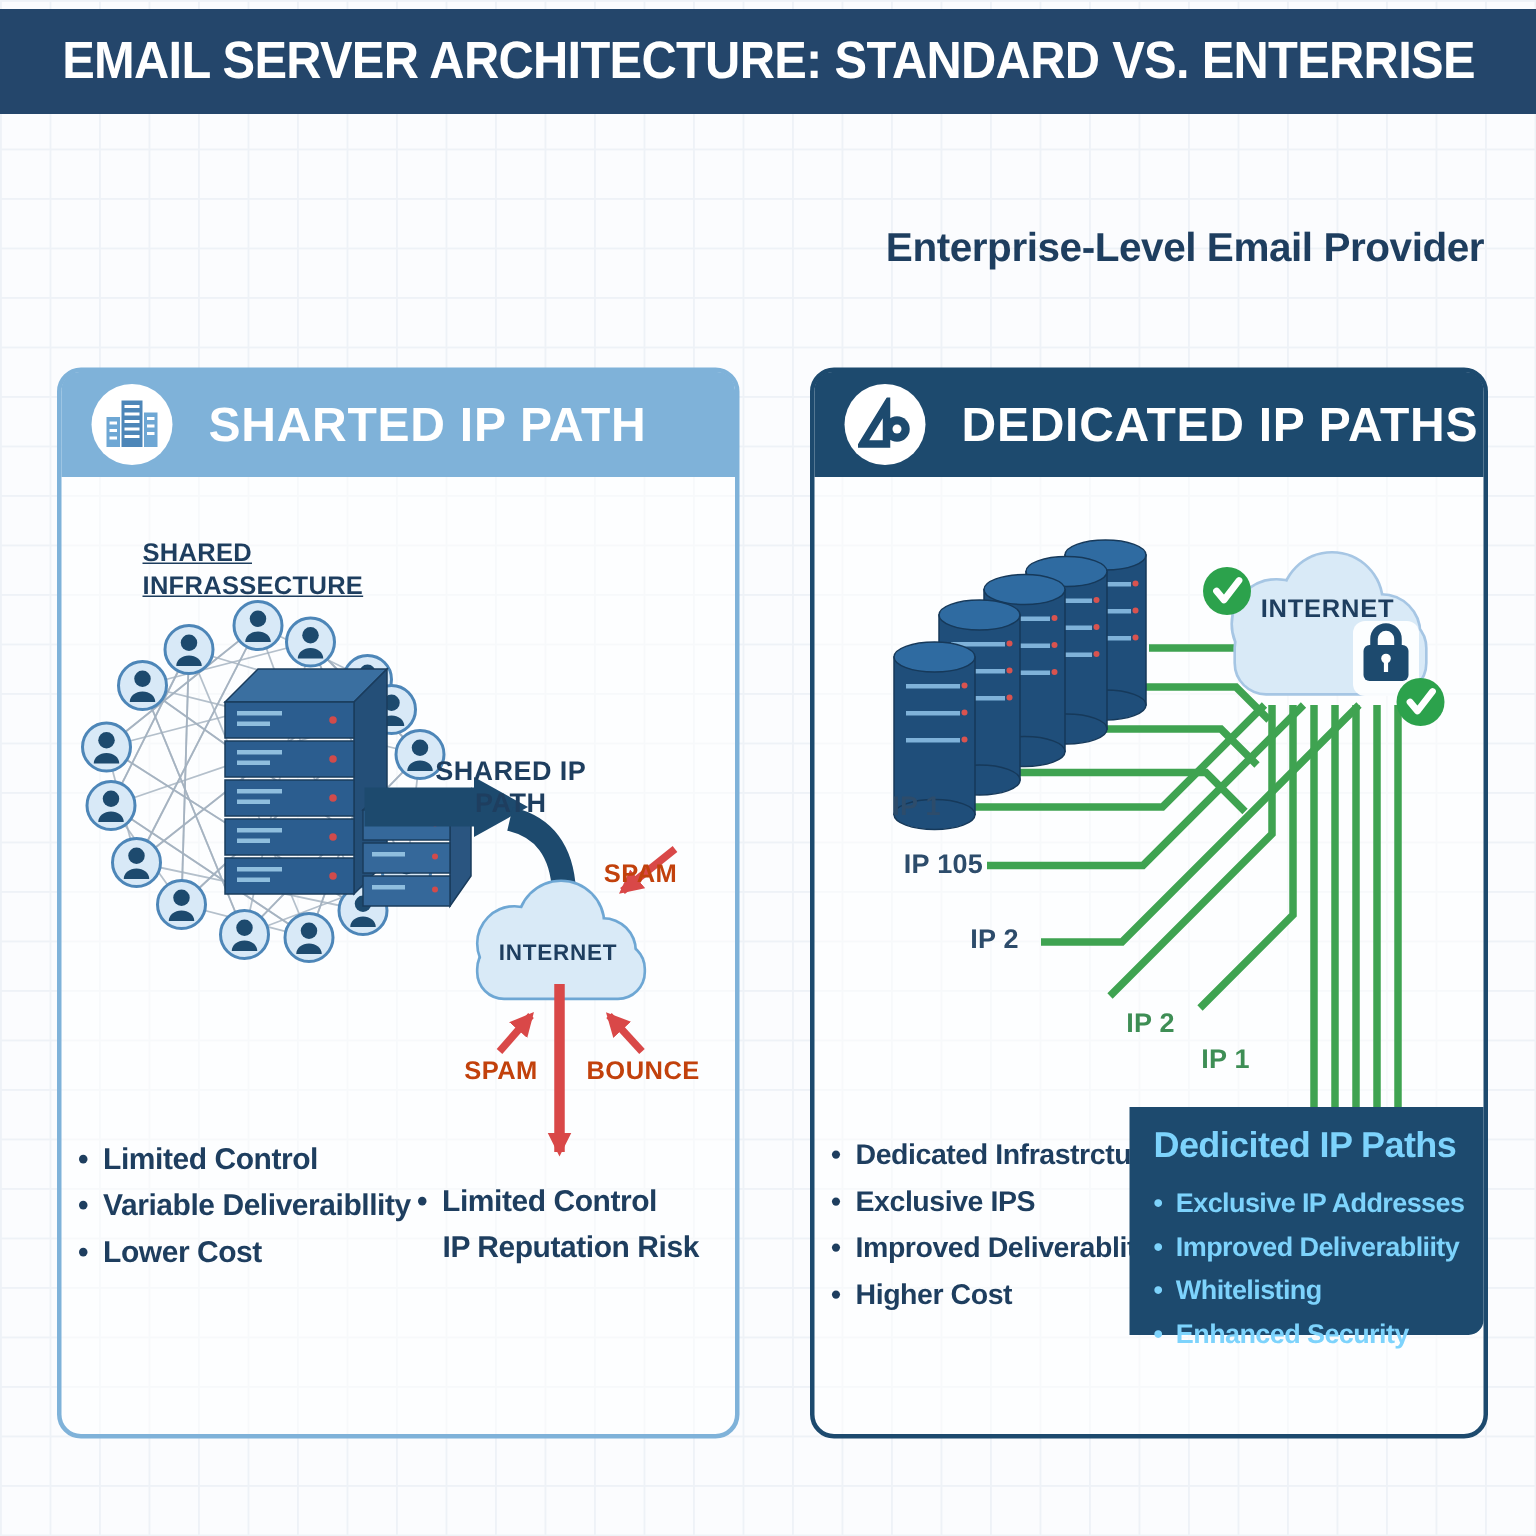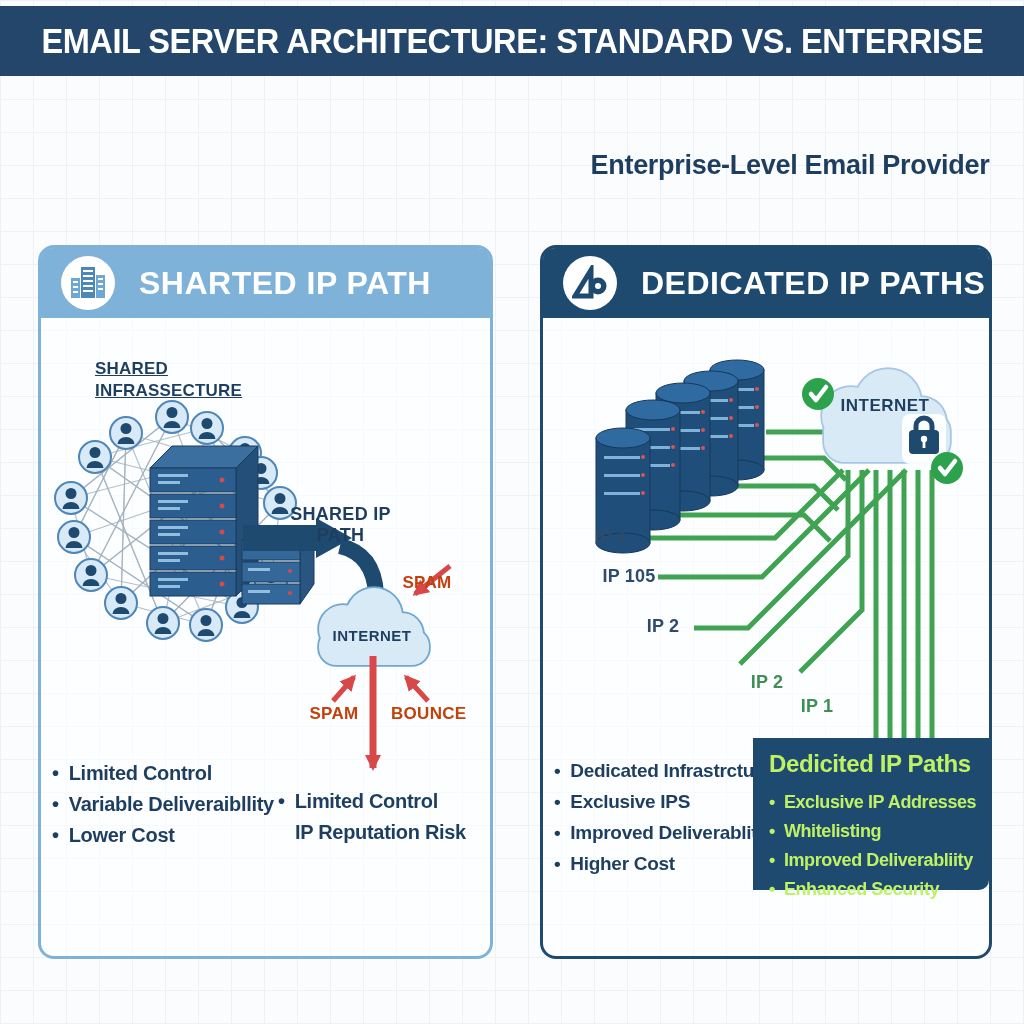--- a/index.html
+++ b/index.html
@@ -54,21 +54,21 @@
              font-weight:700;font-size:20px;letter-spacing:-.3px;}
   ul.bullets li{line-height:31px;white-space:nowrap;}
   ul.bullets li::before{content:"\2022";margin-right:10px;}
   #bullets-left{left:52px;top:758px;}
   #bullets-right{left:554px;top:755px;font-size:19px;}
   #risk-block{position:absolute;left:278px;top:786px;color:#1e3e5f;font-weight:700;
               font-size:20px;line-height:31px;letter-spacing:-.3px;white-space:nowrap;}
   #risk-block .l1::before{content:"\2022";margin-right:10px;}
   #risk-block .l2{padding-left:17px;}
   .panel{position:absolute;left:753px;top:738px;width:236px;height:152px;background:#1d4a6e;
-         border-radius:0 0 10px 0;color:#bef264;padding:12px 10px 0 16px;box-sizing:border-box;}
+         border-radius:0 0 10px 0;color:#7dd3fc;padding:12px 10px 0 16px;box-sizing:border-box;}
   .panel .ptitle{margin:0 0 10px 0;font-size:24px;font-weight:700;letter-spacing:-.4px;white-space:nowrap;}
   .panel ul{margin:0;padding:0;list-style:none;font-size:18px;font-weight:700;letter-spacing:-.4px;}
   .panel li{line-height:29px;white-space:nowrap;}
   .panel li::before{content:"\2022";margin-right:9px;}
   #mesh-lines line{stroke:#a3b1bf;stroke-width:1.2;opacity:.8;}
   .gline{stroke:#3fa351;stroke-width:5;fill:none;}
 </style>
 </head>
 <body>
 
@@ -469,18 +469,18 @@
     <li>Dedicated Infrastrcture</li>
     <li>Exclusive IPS</li>
     <li>Improved Deliverablity</li>
     <li>Higher Cost</li>
   </ul>
 
   <div class="panel">
     <div class="ptitle">Dedicited IP Paths</div>
     <ul>
       <li>Exclusive IP Addresses</li>
+      <li>Improved Deliverabliity</li>
       <li>Whitelisting</li>
-      <li>Improved Deliverabliity</li>
       <li>Enhanced Security</li>
     </ul>
   </div>
 </div>
 
 </body></html>

